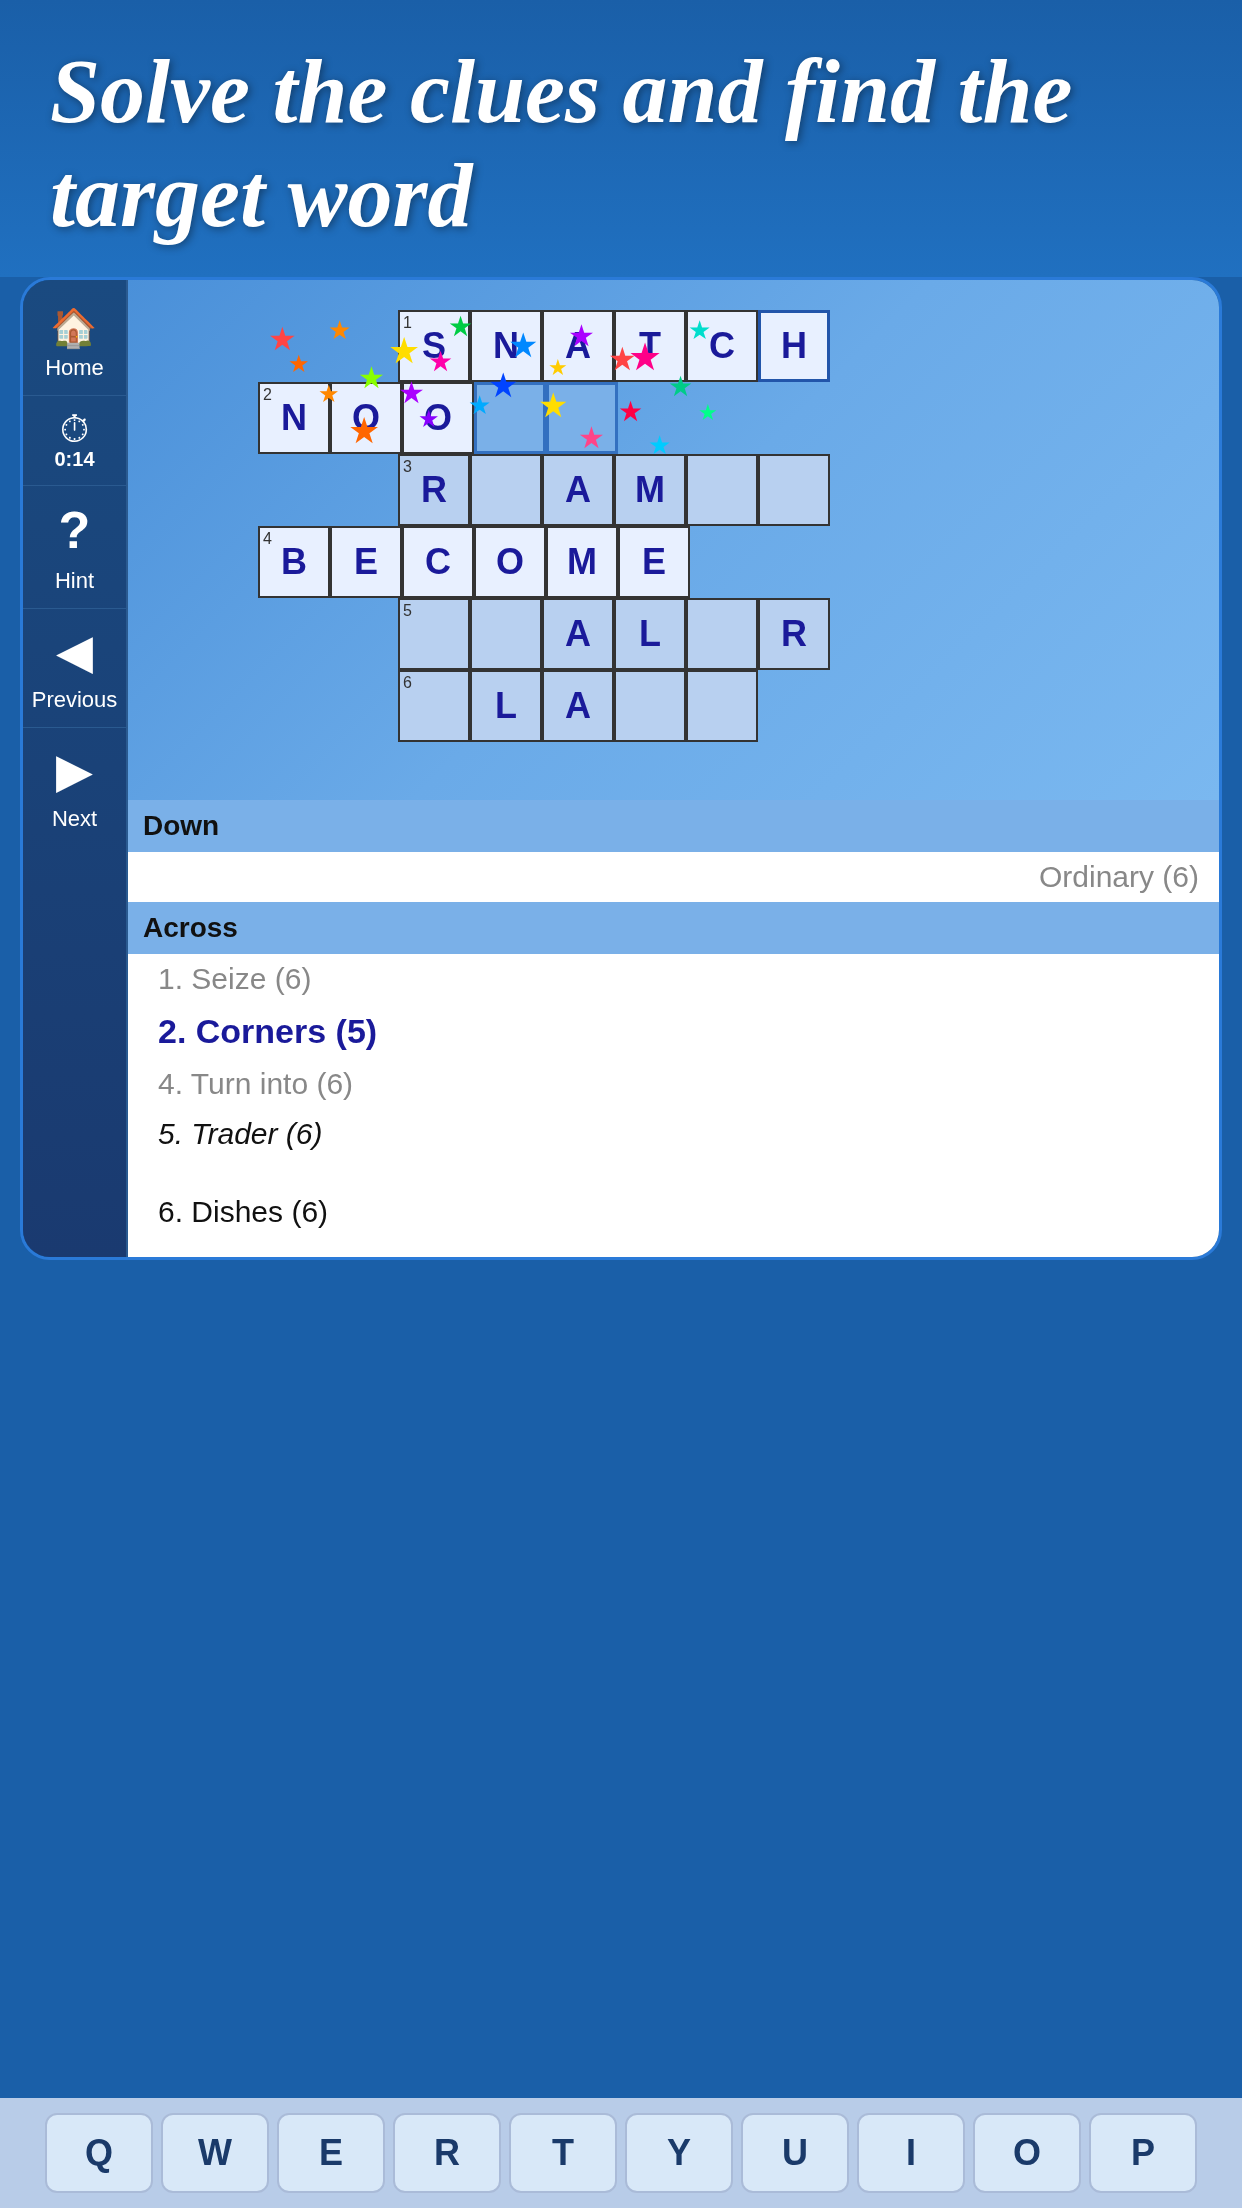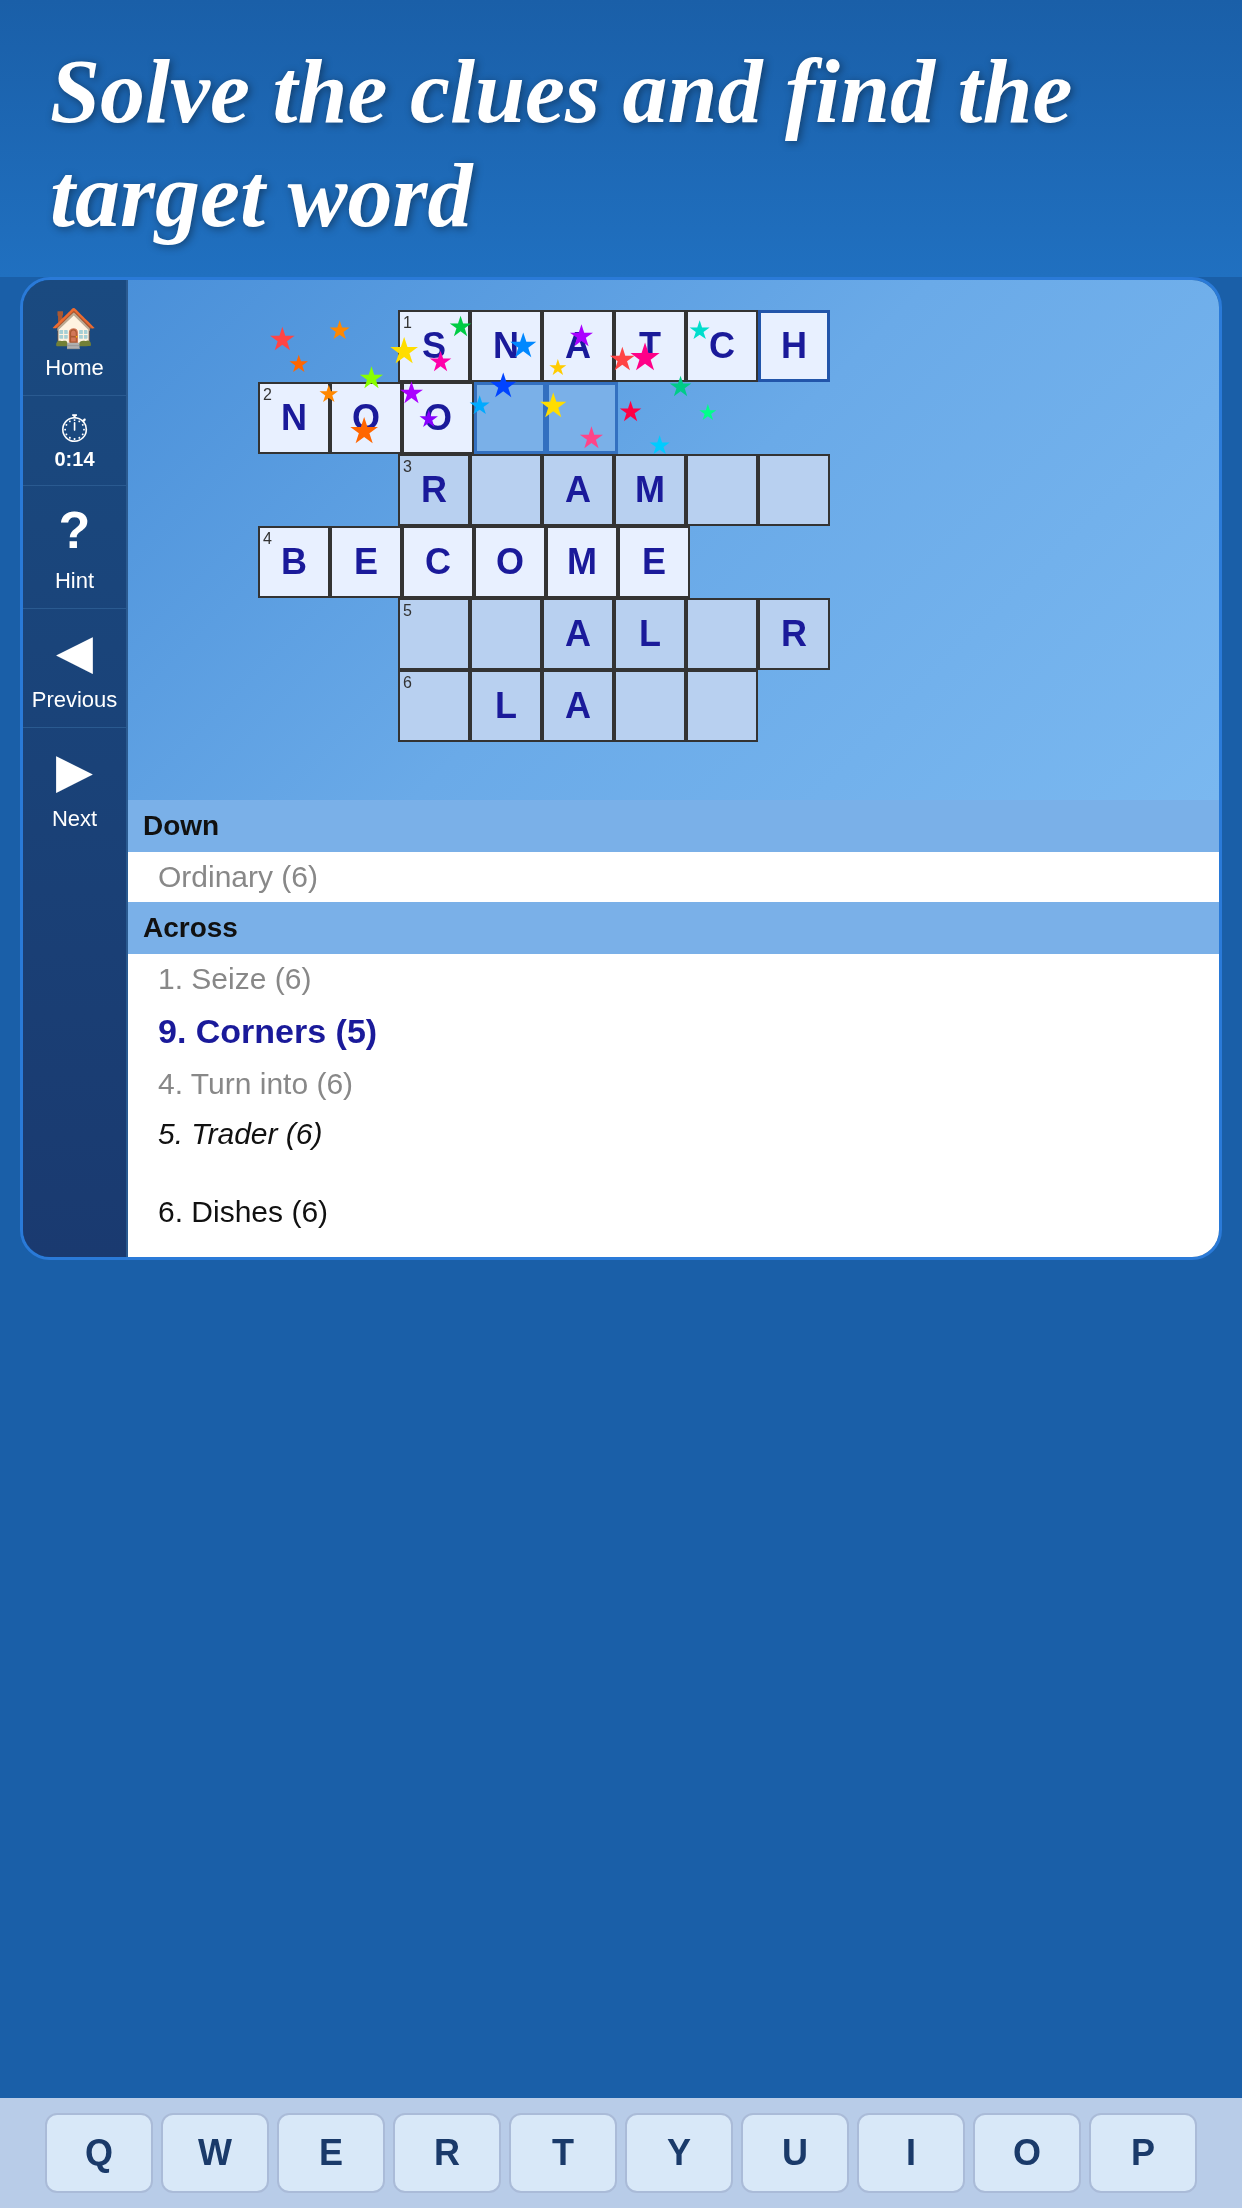--- a/index.html
+++ b/index.html
@@ -346,25 +346,25 @@
             <div class="cell light-blue">A</div>
             <div class="cell light-blue"></div>
             <div class="cell light-blue"></div>
           </div>
 
         </div>
       </div>
 
       <div class="clues-area">
         <div class="clue-section-header">Down</div>
-        <div class="clue-item" style="padding-left:10px;">Ordinary (6)</div>
+        <div class="clue-item" style="padding-left:10px;text-align:right;">Ordinary (6)</div>
 
         <div class="clue-section-header">Across</div>
         <div class="clue-item" style="padding-left:10px;">1. Seize (6)</div>
-        <div class="clue-item active" style="padding-left:10px;">9. Corners (5)</div>
+        <div class="clue-item active" style="padding-left:10px;">2. Corners (5)</div>
         <div class="clue-item" style="padding-left:10px;">4. Turn into (6)</div>
         <div class="clue-item dark" style="padding-left:10px;font-style:italic;">5. Trader (6)</div>
         <div class="clue-item dark" style="padding-left:10px;margin-top:28px;">6. Dishes (6)</div>
       </div>
     </div>
   </div>
 </div>
 
 <div class="keyboard">
   <div class="key">Q</div>

